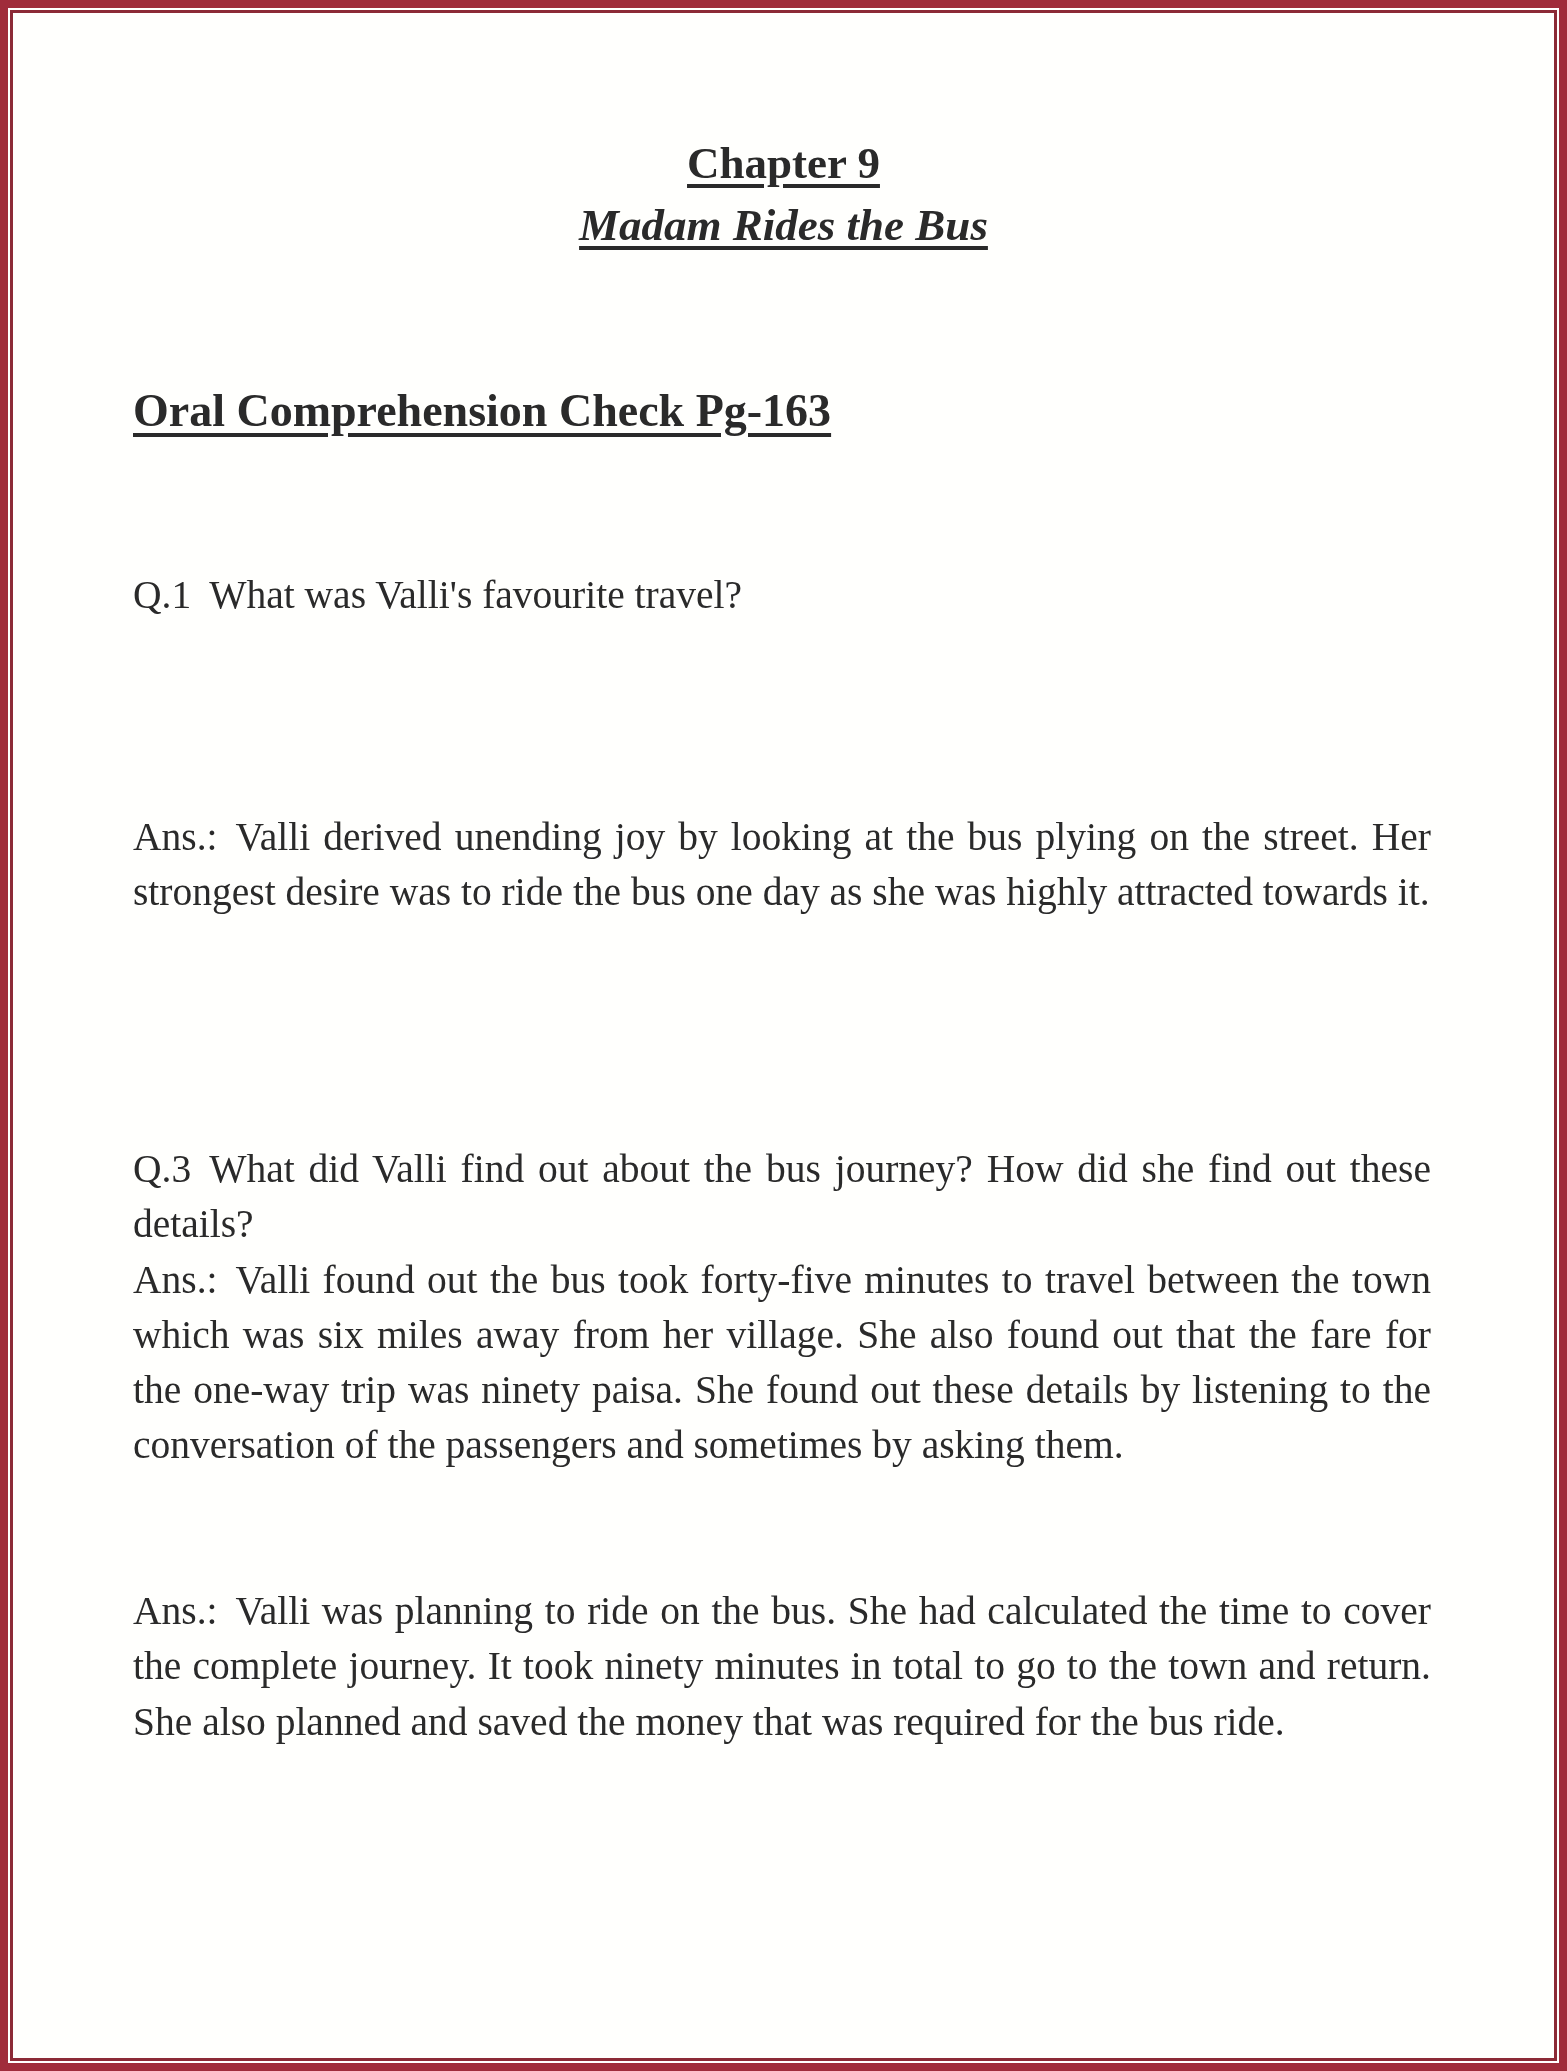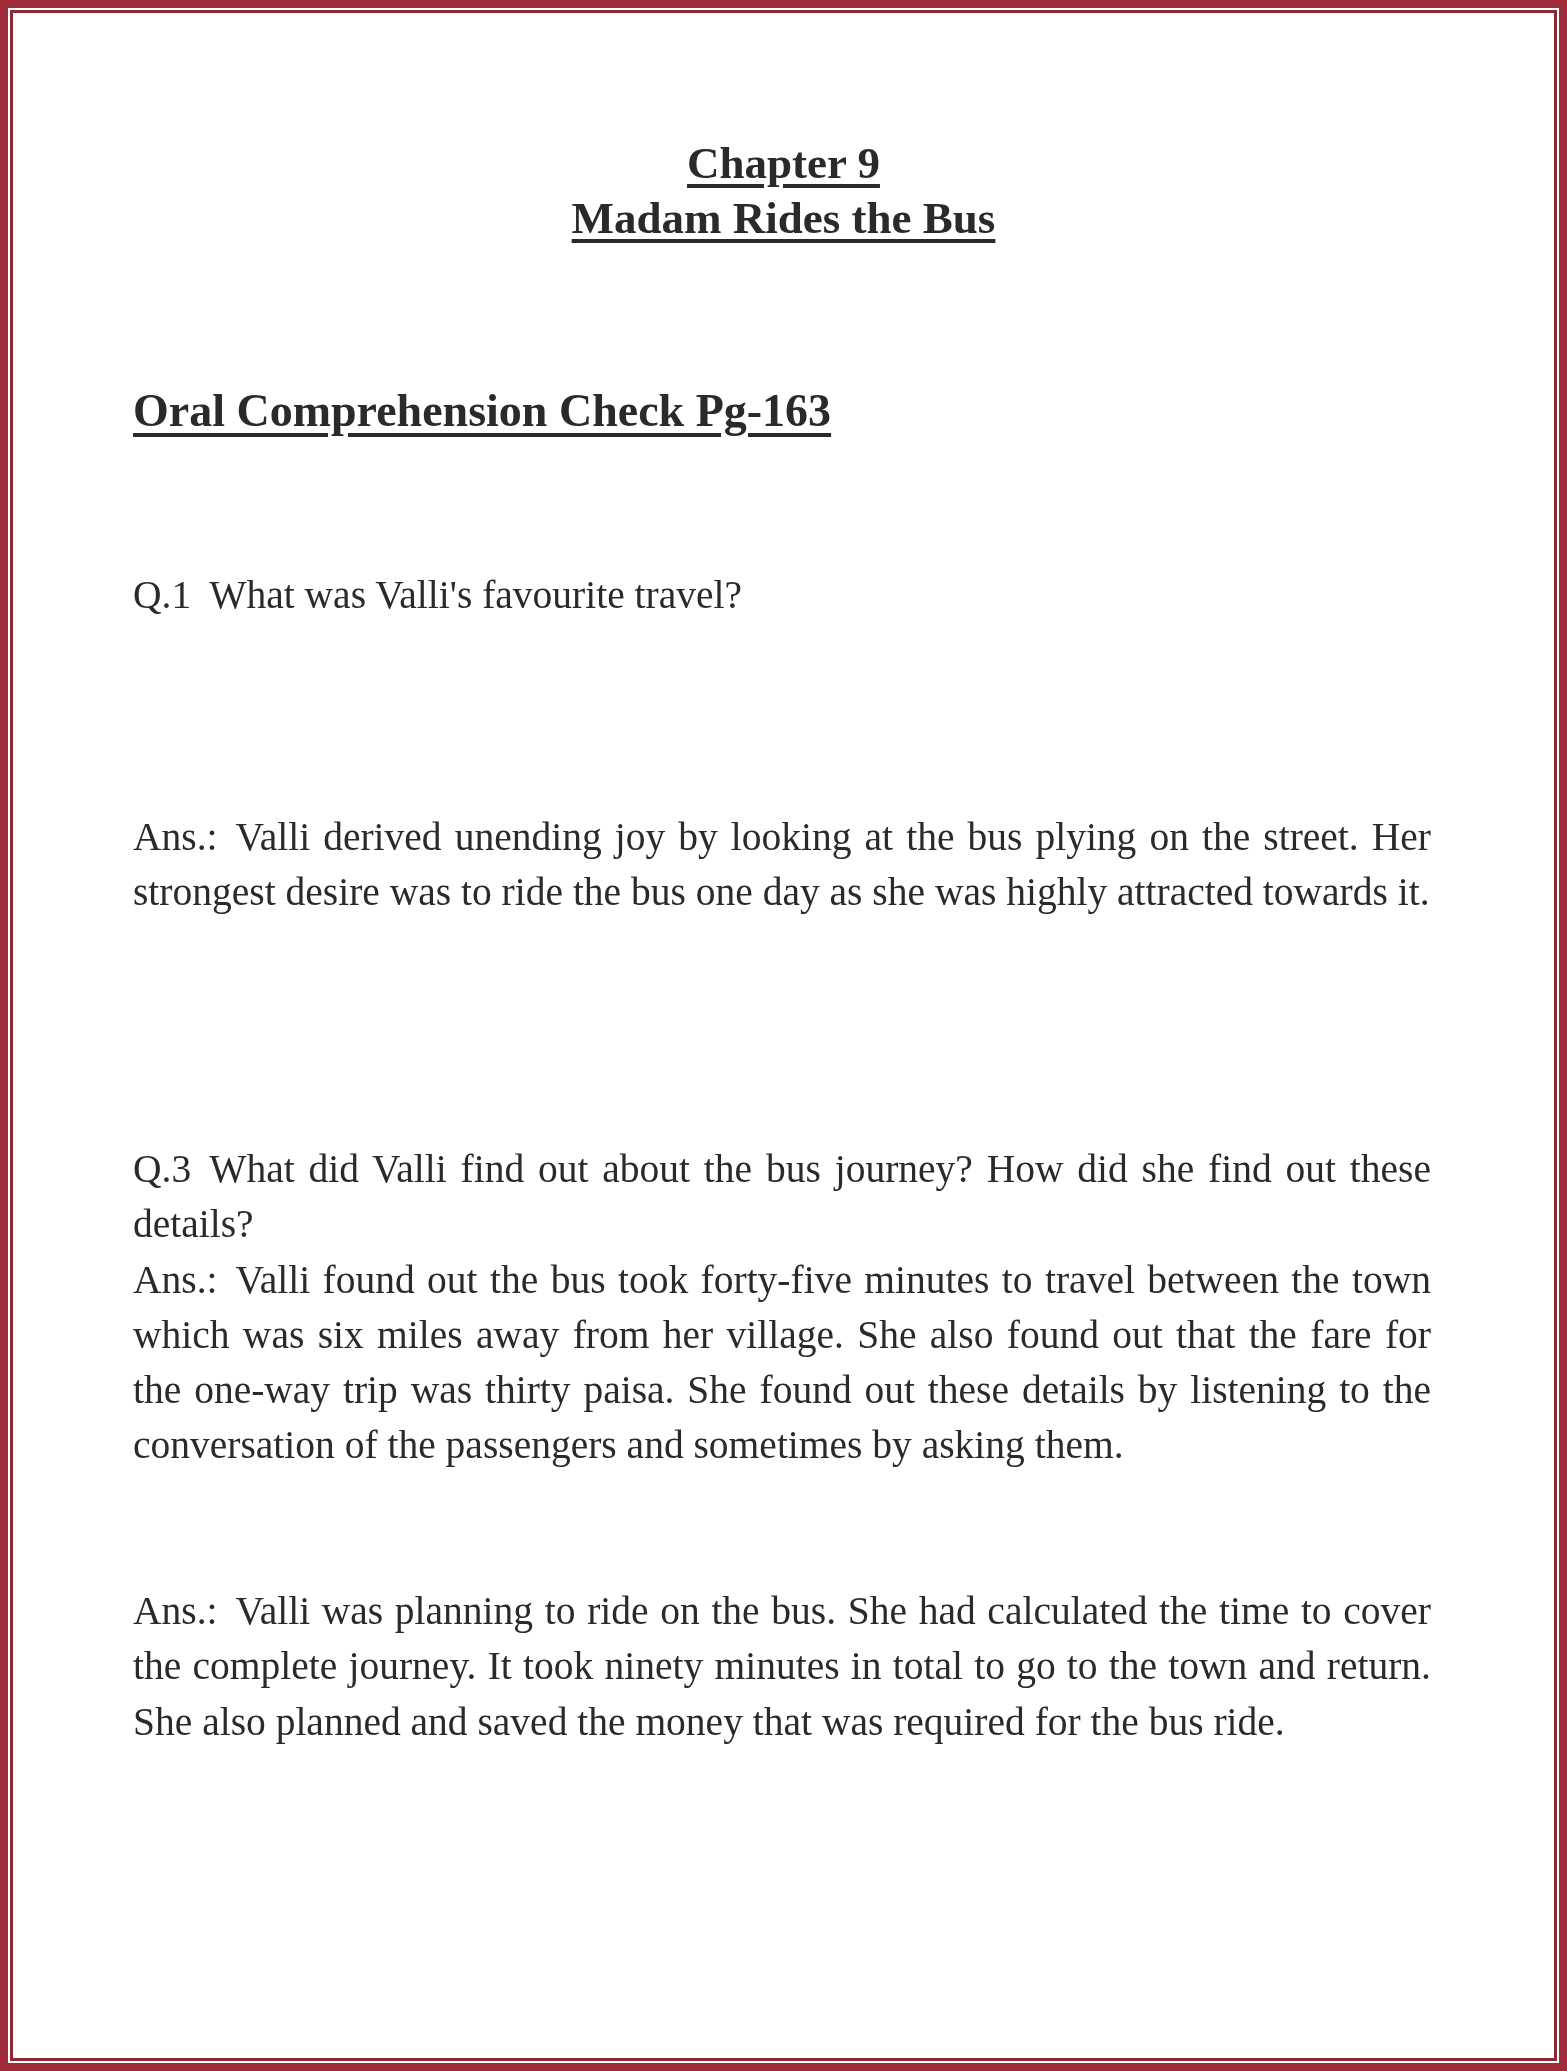--- a/index.html
+++ b/index.html
@@ -43,21 +43,21 @@
     font-weight: bold;
     font-size: 45px;
     line-height: 60px;
   }
   .title-line span {
     text-decoration: underline;
     text-decoration-thickness: 4px;
     text-underline-offset: 6px;
   }
   #chapter-title { top: 133px; }
-  #chapter-subtitle { top: 188px; }
+  #chapter-subtitle { top: 195px; font-style: italic; }
   .section-heading {
     position: absolute;
     left: 133px;
     top: 381px;
     font-weight: bold;
     font-size: 46px;
     line-height: 60px;
     text-decoration: underline;
     text-decoration-thickness: 4px;
     text-underline-offset: 7px;
@@ -105,20 +105,20 @@
   <div class="qa" id="qa-1">
     <p class="question"><span class="q-num">Q.1</span><span class="gap1"></span><span>What was Valli's favourite travel?</span></p>
   </div>
 
   <div class="qa" id="qa-2">
     <p class="answer"><span>Ans.:</span><span class="gap1"></span><span>Valli derived unending joy by looking at the bus plying on the street. Her strongest desire was to ride the bus one day as she was highly attracted towards it.</span></p>
   </div>
 
   <div class="qa" id="qa-3">
     <p class="question"><span class="q-num">Q.3</span><span class="gap1"></span><span>What did Valli find out about the bus journey? How did she find out these details?</span></p>
-    <p class="answer"><span>Ans.:</span><span class="gap1"></span><span>Valli found out the bus took forty-five minutes to travel between the town which was six miles away from her village. She also found out that the fare for the one-way trip was thirty paisa. She found out these details by listening to the conversation of the passengers and sometimes by asking them.</span></p>
+    <p class="answer"><span>Ans.:</span><span class="gap1"></span><span>Valli found out the bus took forty-five minutes to travel between the town which was six miles away from her village. She also found out that the fare for the one-way trip was ninety paisa. She found out these details by listening to the conversation of the passengers and sometimes by asking them.</span></p>
   </div>
 
   <div class="qa" id="qa-4">
     <p class="answer"><span>Ans.:</span><span class="gap1"></span><span>Valli was planning to ride on the bus. She had calculated the time to cover the complete journey. It took ninety minutes in total to go to the town and return. She also planned and saved the money that was required for the bus ride.</span></p>
   </div>
 
 </div>
 
 </body></html>

